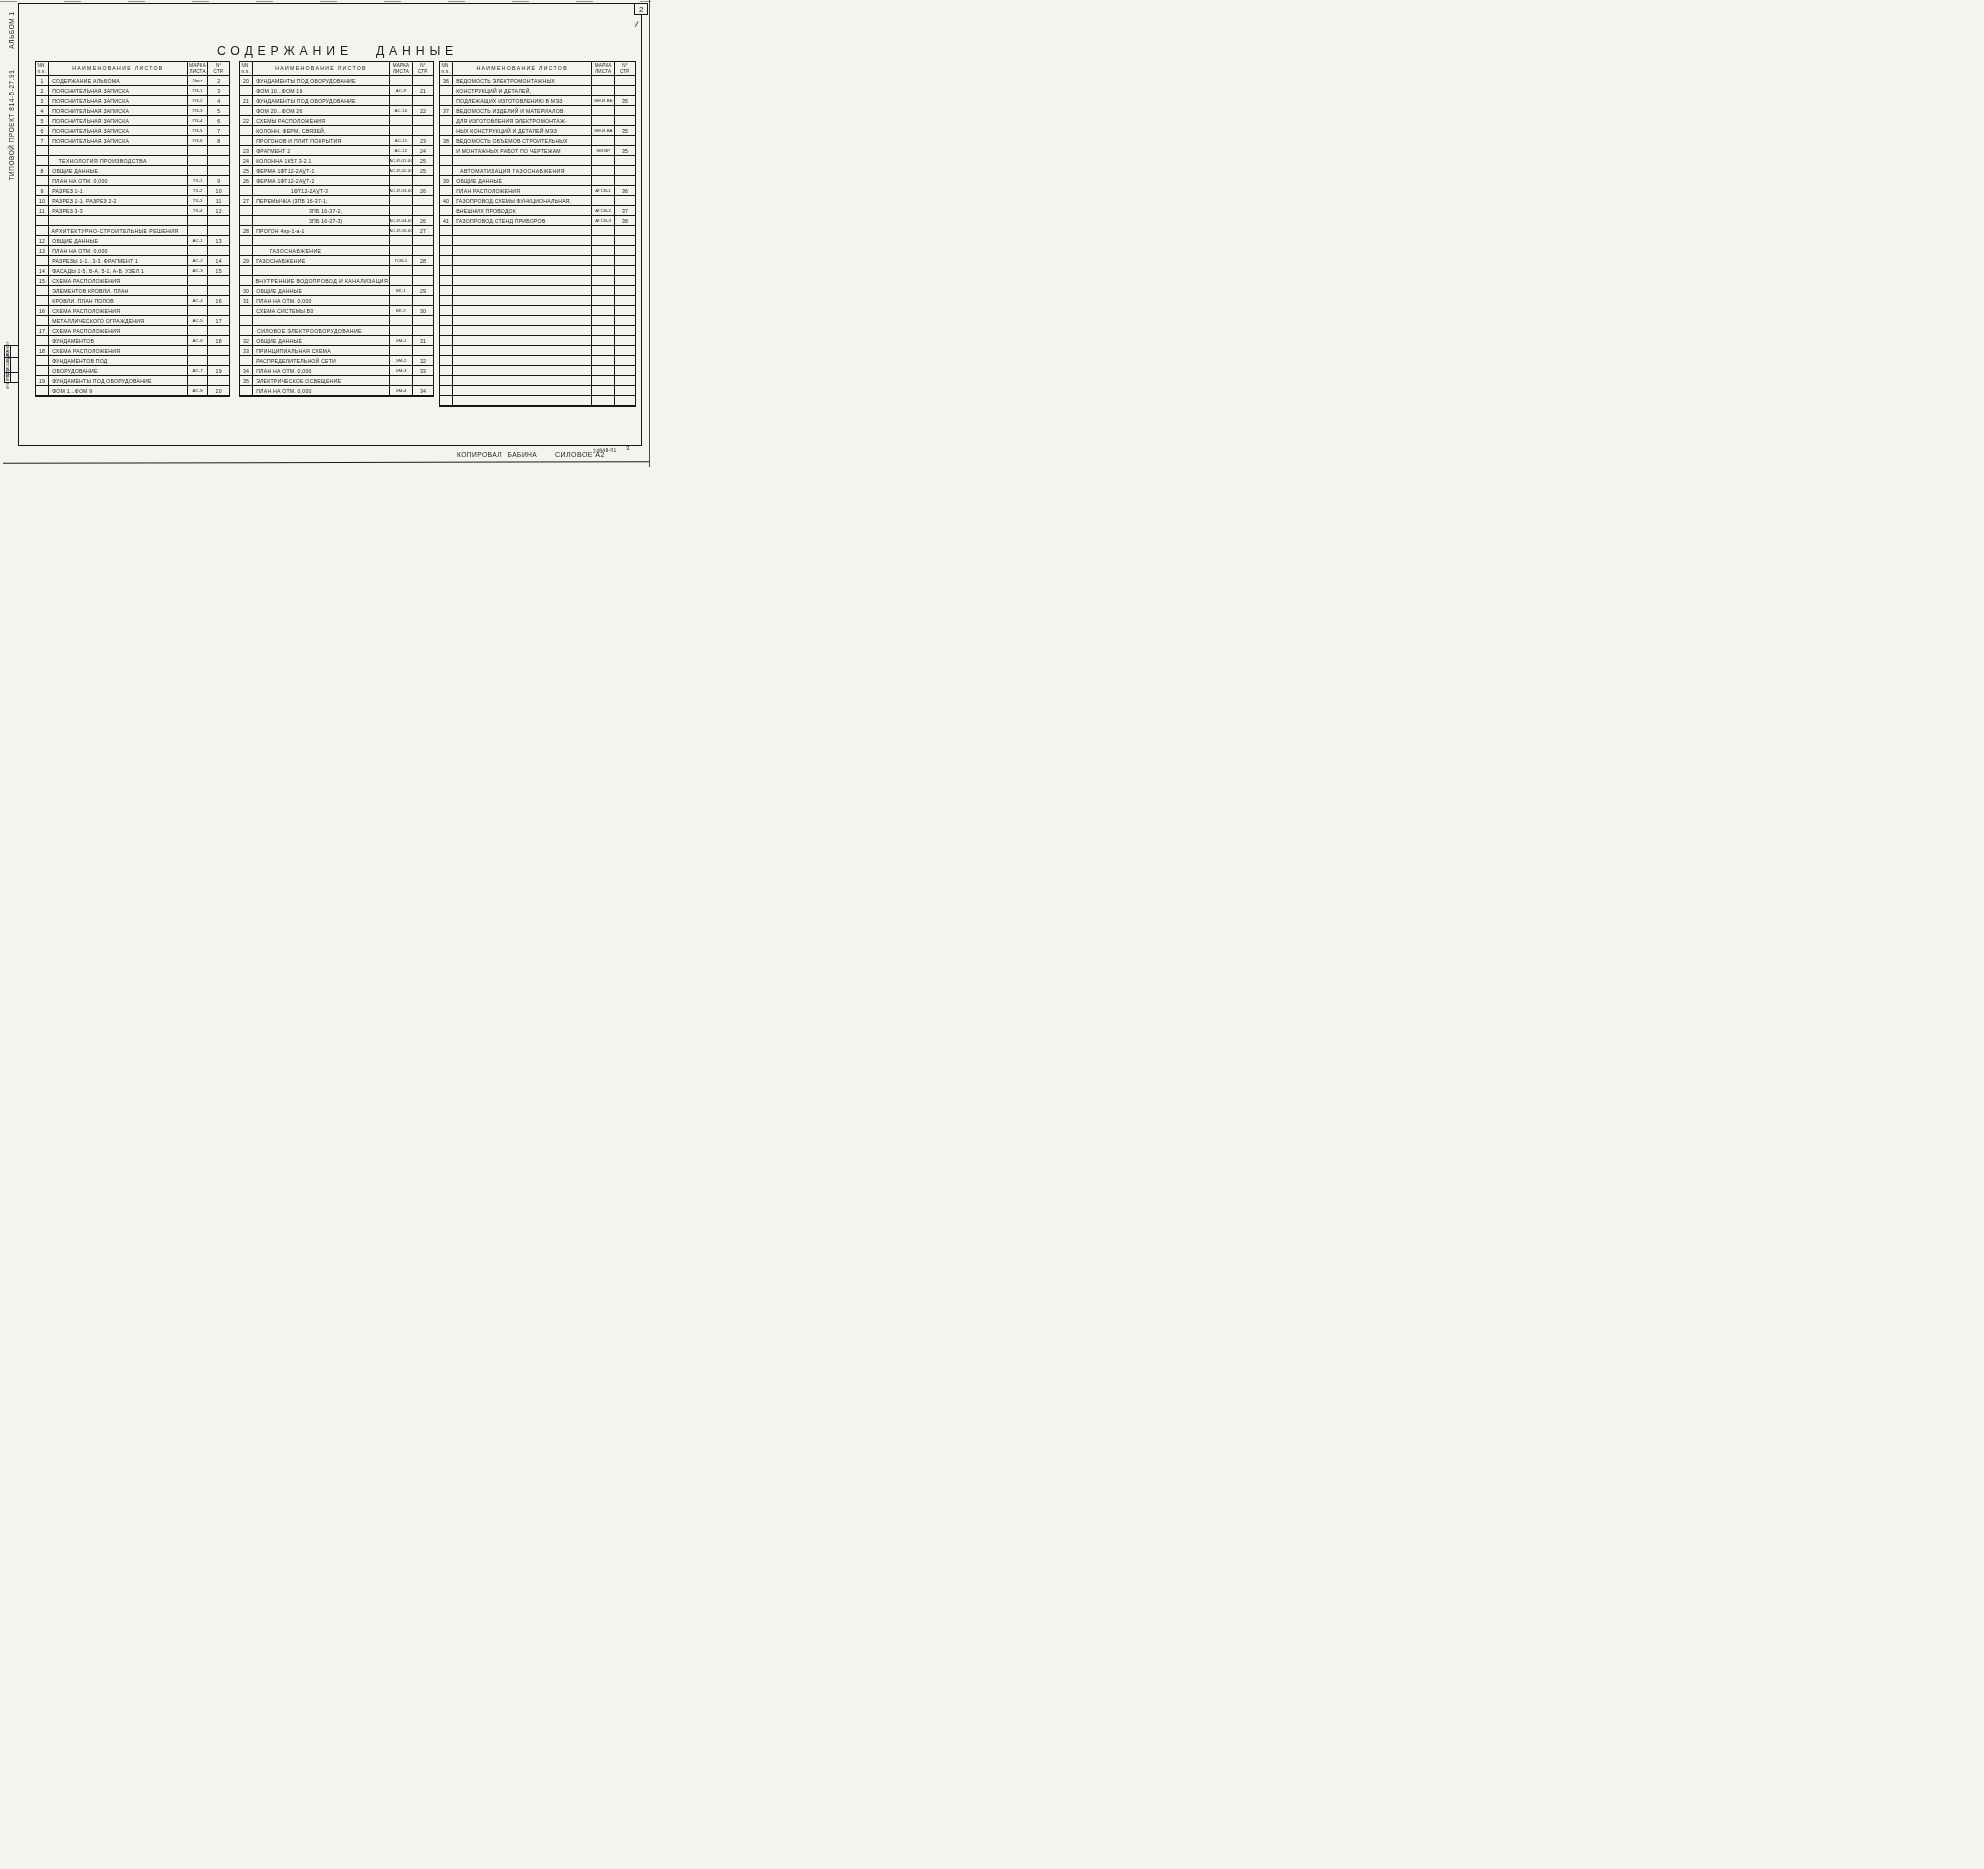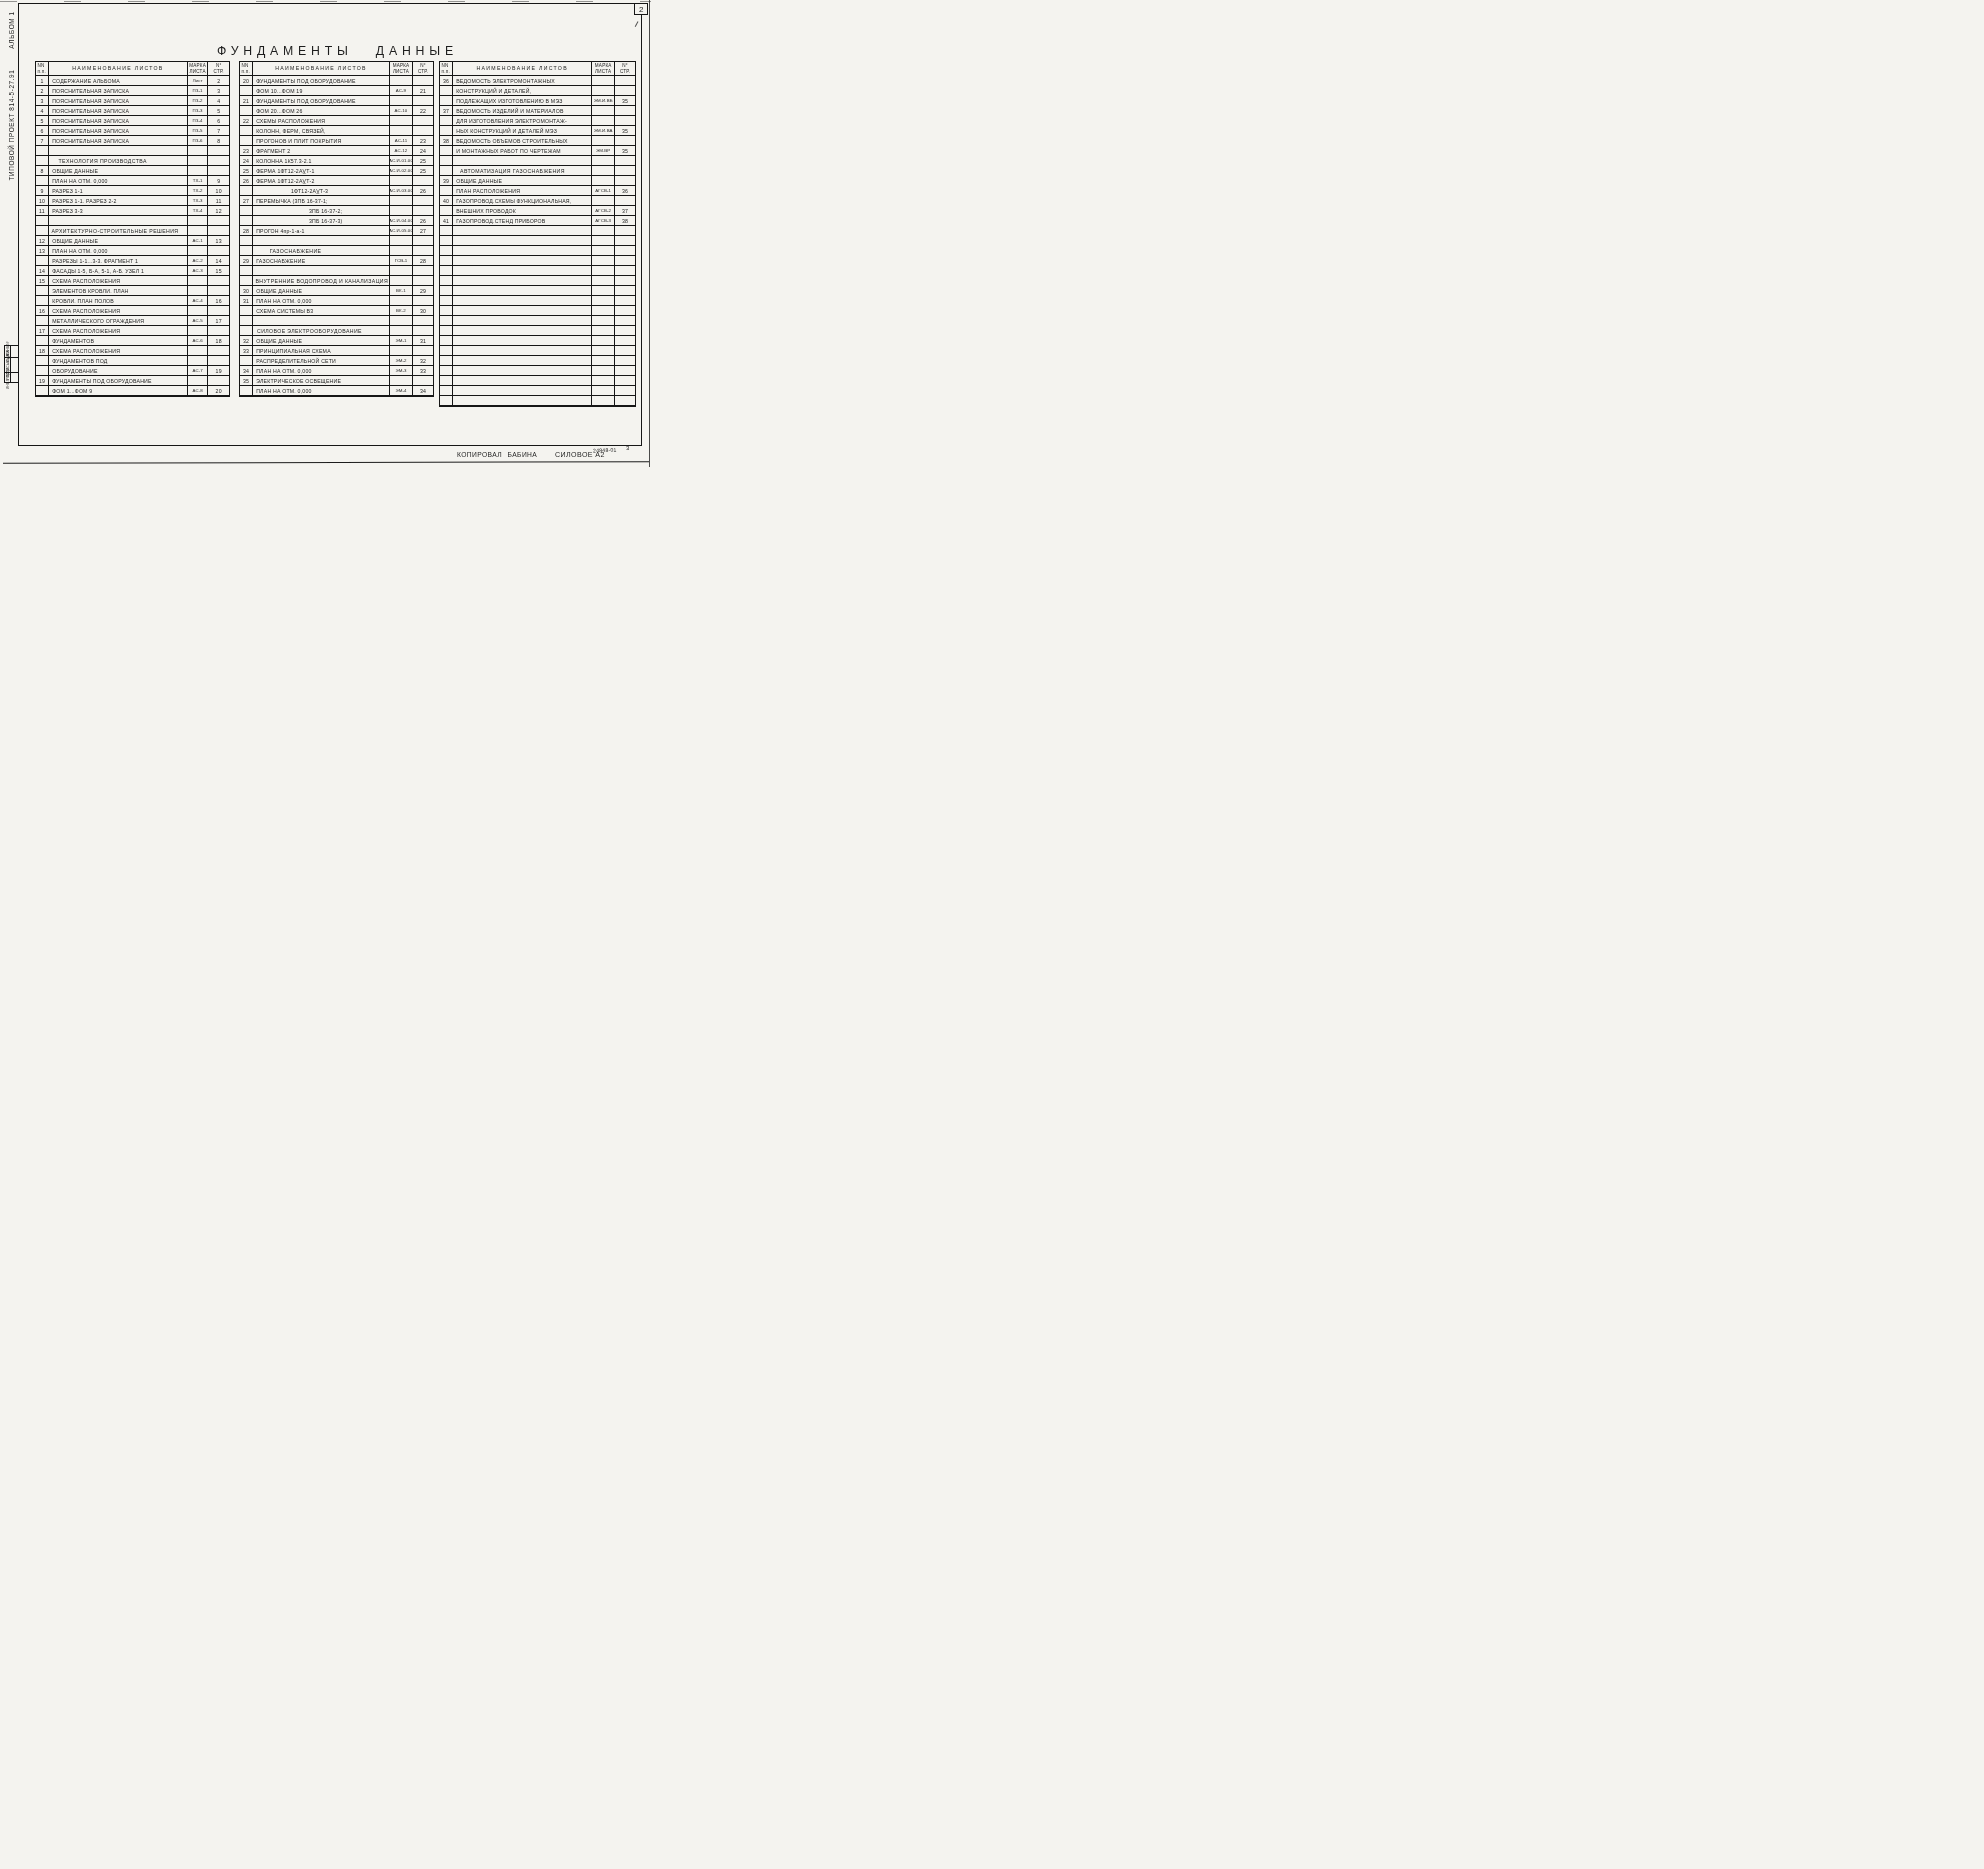--- a/index.html
+++ b/index.html
@@ -63,21 +63,21 @@
 <div class="abs edge-right"></div>
 <div class="abs edge-bottom"></div>
 
 <div class="abs frame"></div>
 <div class="abs pagebox">
   <span>2</span>
 </div>
 <div class="abs pen-tick"></div>
 
 <div class="abs title">
-  <span>ФУНДАМЕНТЫ</span><span class="title-gap"></span><span>ДАННЫЕ</span>
+  <span>СОДЕРЖАНИЕ</span><span class="title-gap"></span><span>ДАННЫЕ</span>
 </div>
 
 <div class="abs ctable" style="left:35px;top:61px;width:193px;--cols:13px 1fr 20.6px 20.6px;">
   <div class="thead">
     <div class="hc h-num">
         <span>NN</span>
         <span>п.п.</span>
       </div>
     <div class="hc h-name">НАИМЕНОВАНИЕ ЛИСТОВ</div>
     <div class="hc">

